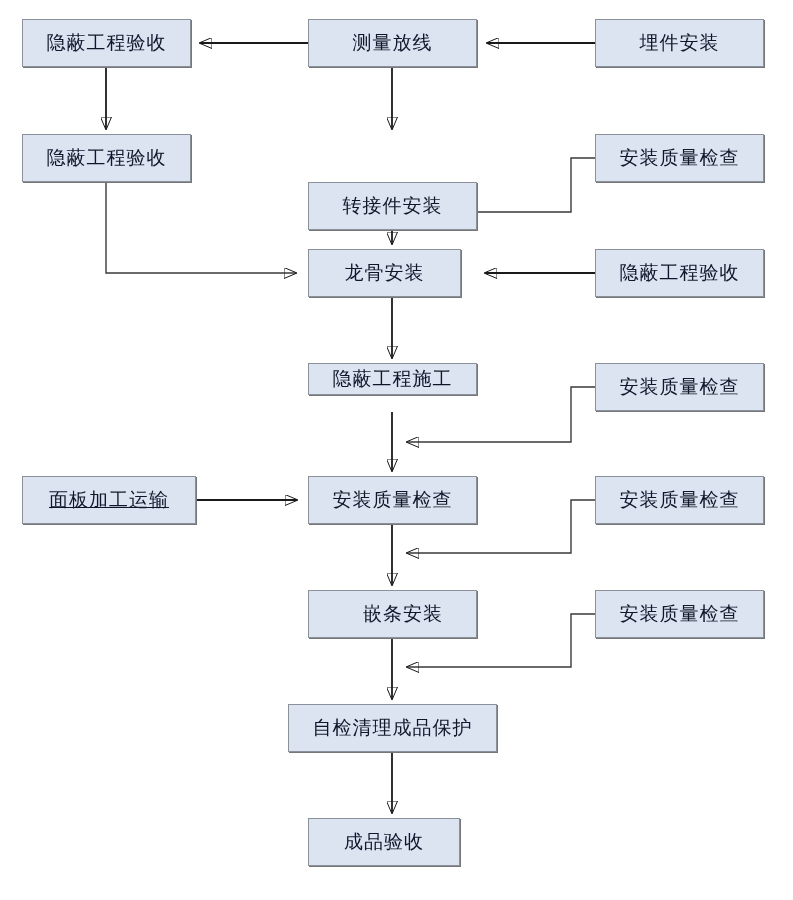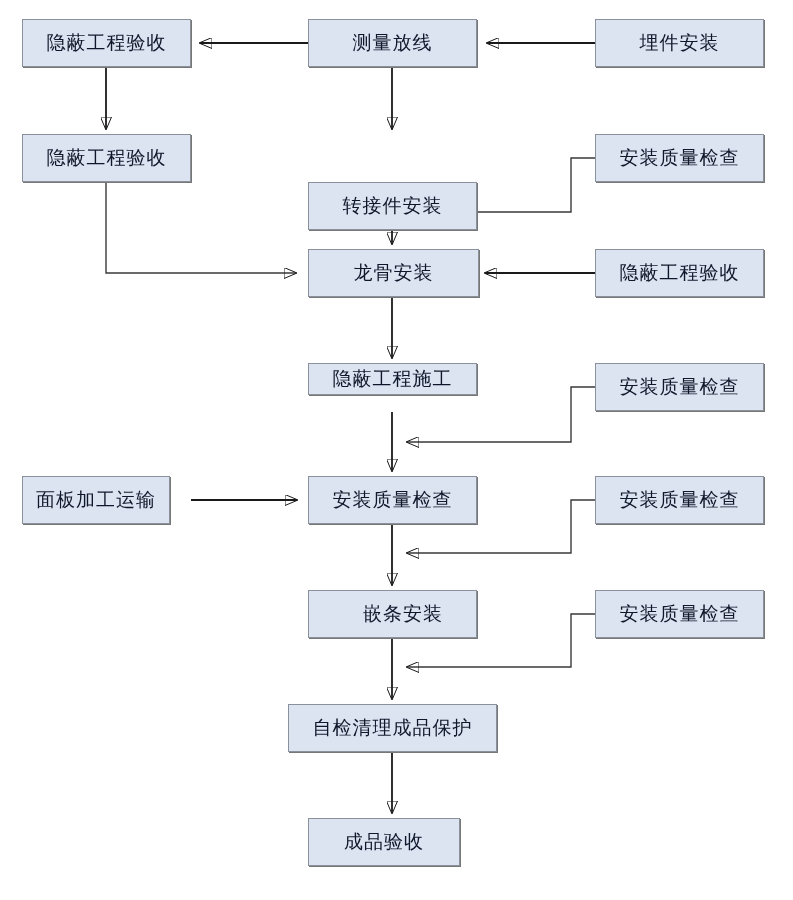--- a/index.html
+++ b/index.html
@@ -91,27 +91,27 @@
   </svg>
 
   <div class="node" style="left:22px;  top:19px;  width:169px; height:48px;">隐蔽工程验收</div>
   <div class="node" style="left:595px; top:19px;  width:169px; height:48px;">埋件安装</div>
   <div class="node" style="left:308px; top:19px;  width:169px; height:48px;">测量放线</div>
 
   <div class="node" style="left:22px;  top:134px; width:169px; height:48px;">隐蔽工程验收</div>
   <div class="node" style="left:308px; top:134px; width:169px; height:48px;margin-top:48px;">转接件安装</div>
   <div class="node" style="left:595px; top:134px; width:169px; height:48px;">安装质量检查</div>
 
-  <div class="node" style="left:308px; top:249px; width:171px; height:48px;">龙骨安装</div>
+  <div class="node" style="left:308px; top:249px; width:153px; height:48px;">龙骨安装</div>
   <div class="node" style="left:595px; top:249px; width:169px; height:48px;">隐蔽工程验收</div>
 
   <div class="node" style="left:308px; top:363px; width:169px; height:32px;">隐蔽工程施工</div>
   <div class="node" style="left:595px; top:363px; width:169px; height:48px;">安装质量检查</div>
 
-  <div class="node" style="left:22px;  top:476px; width:148px; height:48px;">面板加工运输</div>
+  <div class="node" style="left:22px;  top:476px; width:174px; height:48px;text-decoration:underline;">面板加工运输</div>
   <div class="node" style="left:308px; top:476px; width:169px; height:48px;">安装质量检查</div>
   <div class="node" style="left:595px; top:476px; width:169px; height:48px;">安装质量检查</div>
 
   <div class="node" style="left:308px; top:590px; width:169px; height:48px;padding-left:21px;">嵌条安装</div>
   <div class="node" style="left:595px; top:590px; width:169px; height:48px;">安装质量检查</div>
 
   <div class="node" style="left:288px; top:704px; width:209px; height:48px;">自检清理成品保护</div>
 
   <div class="node" style="left:308px; top:818px; width:152px; height:48px;">成品验收</div>
 

